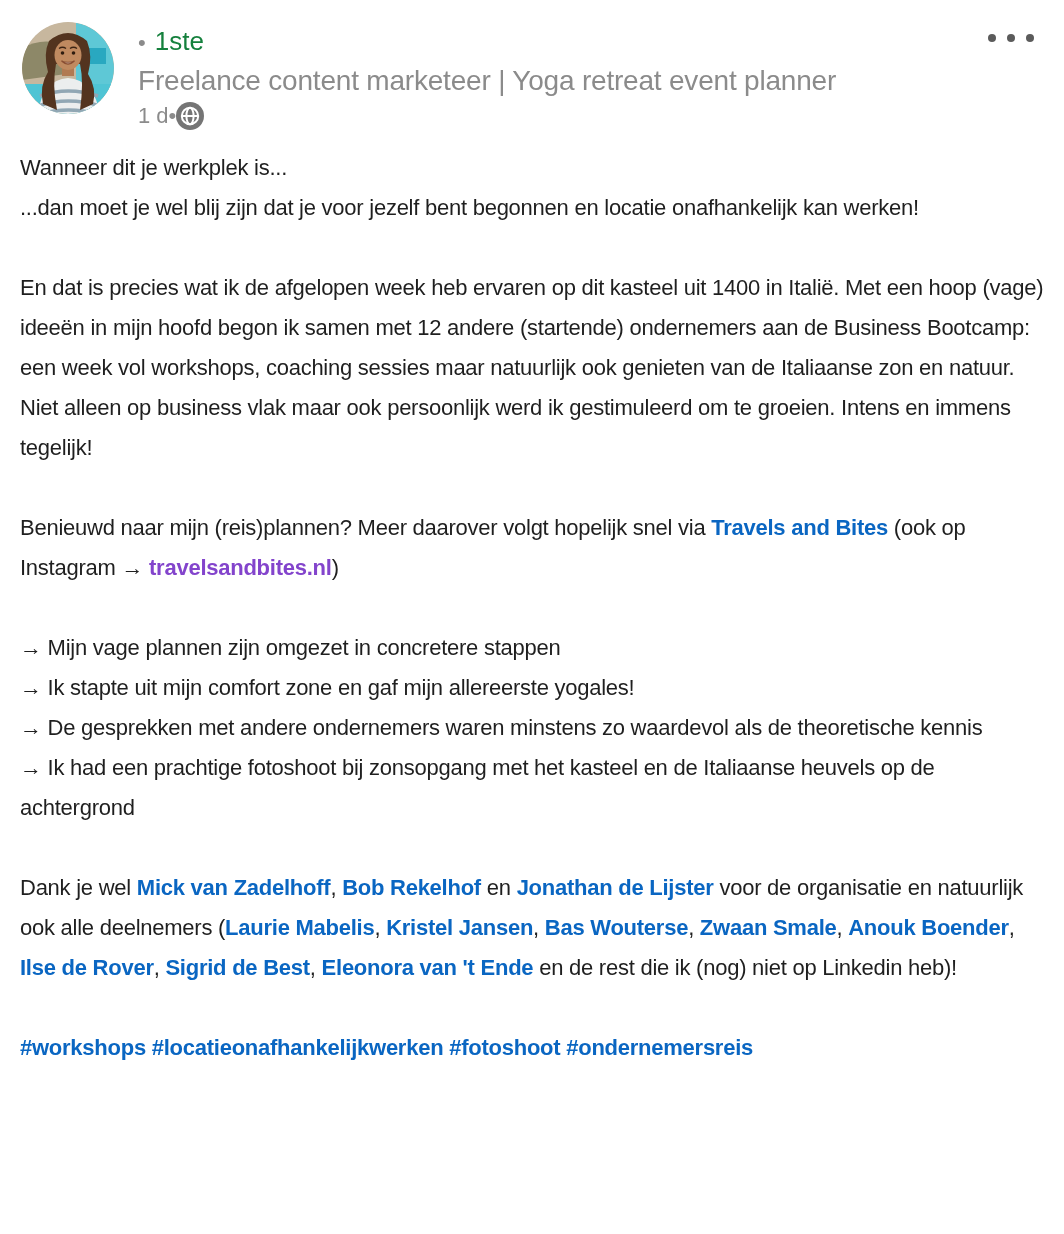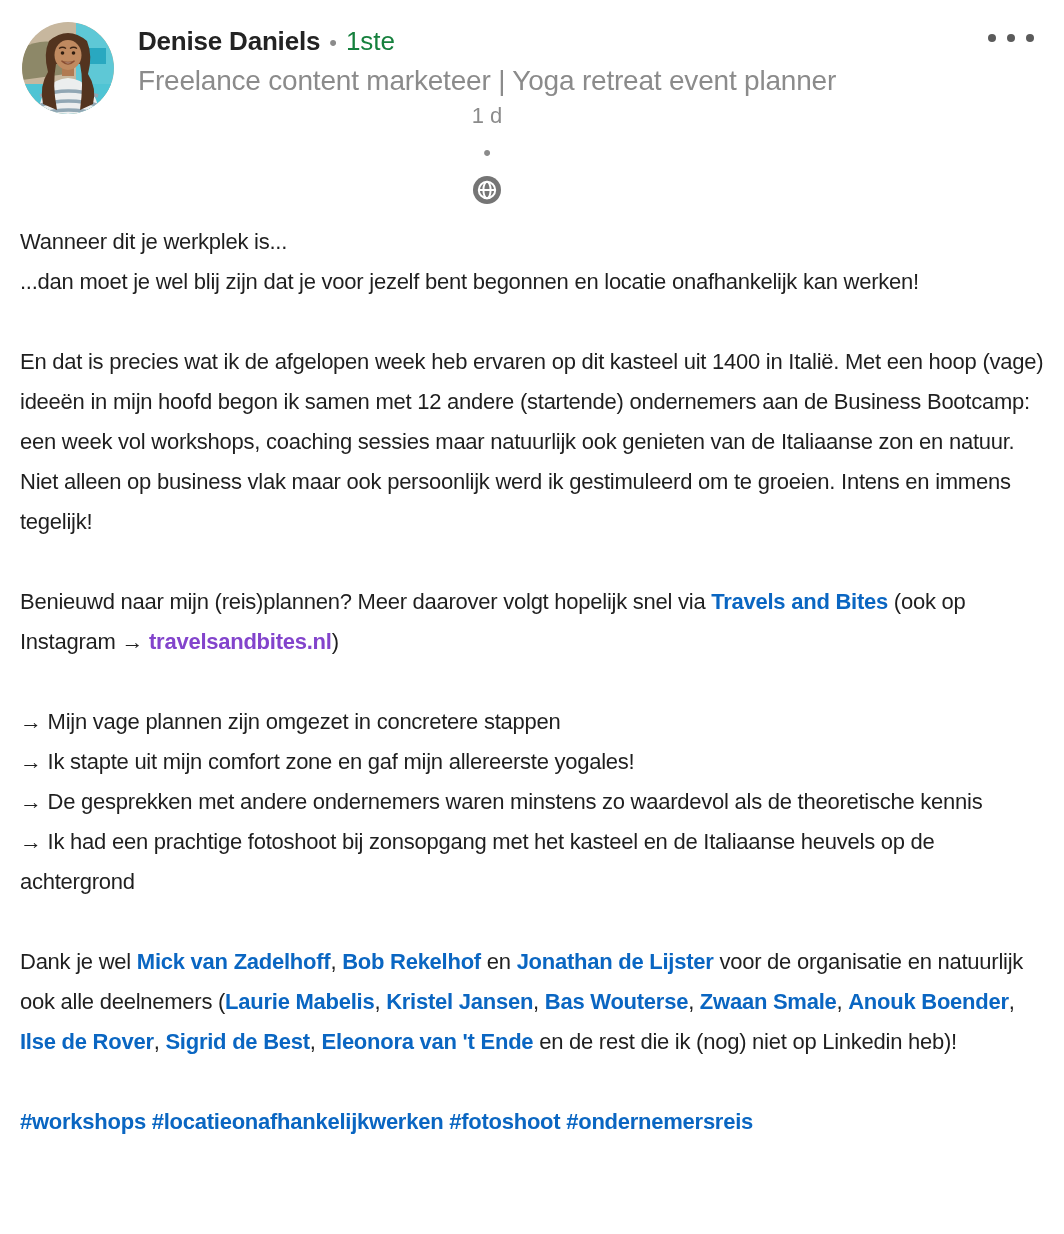--- a/index.html
+++ b/index.html
@@ -10,21 +10,21 @@
   }
   .post-header{display:flex;align-items:flex-start;padding:22px 20px 0 22px;position:relative;}
   .avatar{width:92px;height:92px;border-radius:50%;overflow:hidden;flex:0 0 auto;cursor:pointer;background:#d8d0c2;}
   .avatar svg{display:block;}
   .header-text{margin-left:24px;padding-top:2px;min-width:0;}
   .name-row{display:flex;align-items:baseline;gap:9px;line-height:34px;white-space:nowrap;}
   .author-name{font-size:26px;font-weight:700;color:#232323;letter-spacing:-0.2px;cursor:pointer;}
   .degree-sep{font-size:22px;color:#8b8b8b;}
   .degree{font-size:26px;color:#15803d;}
   .headline{font-size:28px;color:#8b8b8b;margin-top:8px;line-height:26px;letter-spacing:-0.2px;white-space:nowrap;}
-  .meta-row{display:flex;align-items:center;gap:9px;margin-top:8px;color:#8b8b8b;font-size:22px;line-height:28px;flex-direction:column;}
+  .meta-row{display:flex;align-items:center;margin-top:8px;color:#8b8b8b;font-size:22px;line-height:28px;}
   .globe{display:inline-flex;width:28px;height:28px;}
   .overflow{position:absolute;top:28px;right:24px;display:flex;gap:11px;background:none;border:none;cursor:pointer;padding:6px;}
   .overflow .dot{width:8px;height:8px;border-radius:50%;background:#5b5b5b;}
   .post-body{
     padding:0 20px;margin-top:18px;font-size:22px;line-height:40px;
     color:#1f1f1f;letter-spacing:-0.25px;
   }
   .para{margin:0 0 40px 0;white-space:pre-wrap;}
   .para:last-child{margin-bottom:0;}
   .para a{text-decoration:none;font-weight:600;cursor:pointer;}
@@ -59,21 +59,20 @@
           <circle cx="40.5" cy="31" r="1.8" fill="#2e1c10"></circle>
           <circle cx="51.5" cy="31" r="1.8" fill="#2e1c10"></circle>
           <path d="M37 26.5 q3.5 -2.5 7 0 M48 26.5 q3.5 -2.5 7 0" stroke="#3c2414" stroke-width="1.4" fill="none"></path>
           <path d="M39.5 39 q6.5 6 13 0 q-6.5 2.5 -13 0 Z" fill="#ffffff" stroke="#8a4f33" stroke-width="1.2"></path>
         </g>
       </svg>
     </div>
 
     <div class="header-text">
       <div class="name-row">
-        <span class="author-name">Denise Daniels</span>
         <span class="degree-sep">•</span>
         <span class="degree">1ste</span>
       </div>
       <div class="headline">Freelance content marketeer | Yoga retreat event planner</div>
       <div class="meta-row">
         <span>1 d</span>
         <span class="meta-sep">•</span>
         <span class="globe">
           <svg width="28" height="28" viewBox="0 0 28 28">
             <circle cx="14" cy="14" r="14" fill="#757575"></circle>

